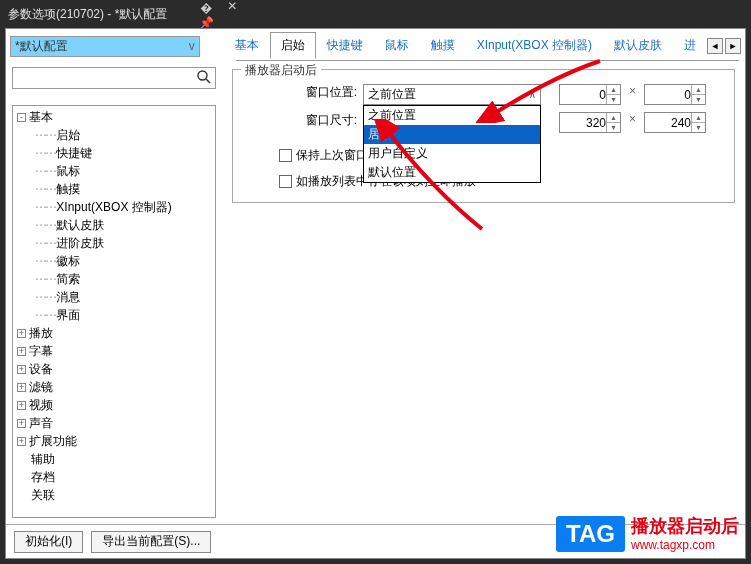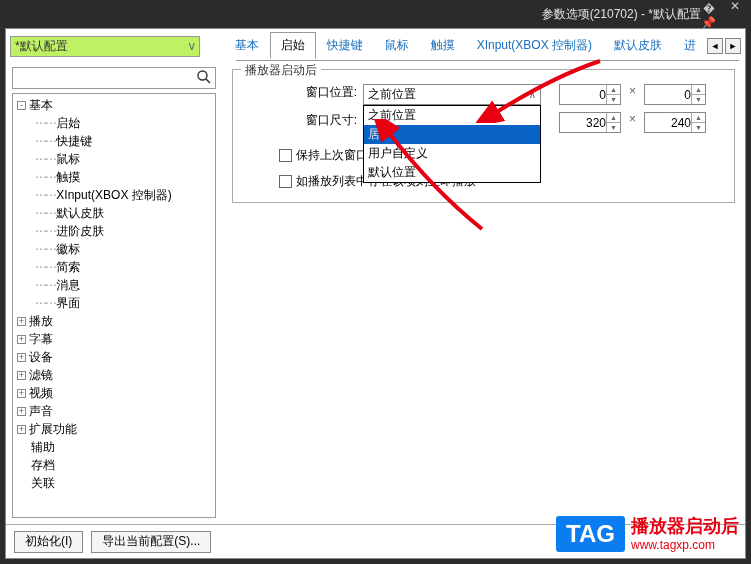--- a/index.html
+++ b/index.html
@@ -1,32 +1,32 @@
 <!DOCTYPE html>
 <html><head>
 <meta charset="utf-8">
 <style>
 * { box-sizing: border-box; margin:0; padding:0; font-family: "Microsoft YaHei", SimSun, sans-serif; font-size:12px; }
 body { background:#4a4a4a; width:751px; height:564px; overflow:hidden; position:relative; }
 .window { width:751px; height:564px; background:#2b2b2b; position:relative; }
-.titlebar { height:28px; background:#2b2b2b; color:#e0e0e0; display:flex; align-items:center; padding:0 8px; justify-content:flex-end; }
+.titlebar { height:28px; background:#2b2b2b; color:#e0e0e0; display:flex; align-items:center; padding:0 8px; justify-content:flex-start;gap:31px; }
 .titlebar .controls { display:flex; gap:10px; color:#ccc; }
 .titlebar .controls span { cursor:pointer; display:inline-block; width:16px; text-align:center; }
 .window-body { background:#fff; position:absolute; top:28px; left:5px; right:5px; bottom:5px; border:1px solid #888; }
 .top-row { display:flex; height:30px; align-items:center; padding:4px 4px 0 4px; }
-.profile-select { width:200px; height:21px; border:1px solid #999; color:#333; padding:0 4px; display:flex; align-items:center; justify-content:space-between; background:#bef264; }
+.profile-select { width:200px; height:21px; border:1px solid #999; color:#333; padding:0 4px; display:flex; align-items:center; justify-content:space-between; background:#7dd3fc; }
 .profile-select .dd { color:#666; }
 .tabs { display:flex; margin-left:24px; align-items:flex-end; height:26px; position:relative; }
 .tab { padding:4px 10px; color:#1a6fbf; border:1px solid transparent; cursor:pointer; white-space:nowrap; }
 .tab.active { border:1px solid #999; border-bottom:1px solid #fff; color:#000; background:#fff; position:relative; z-index:2; }
 .tab-strip-border { position:absolute; left:230px; right:6px; top:31px; border-bottom:1px solid #999; }
 .tab-nav { display:flex; gap:2px; margin-left:auto; }
 .tab-nav button { width:16px; height:16px; border:1px solid #888; background:#f0f0f0; font-size:9px; cursor:pointer; display:flex; align-items:center; justify-content:center; }
 .main-area { position:absolute; top:32px; left:0; right:0; bottom:34px; display:flex; }
-.left-pane { width:216px; padding:6px; display:flex; flex-direction:column; }
+.left-pane { width:216px; padding:6px; display:flex; flex-direction:column;gap:12px; }
 .search-wrap { position:relative; margin-bottom:4px; }
 .search-input { width:100%; height:22px; border:1px solid #999; padding:0 24px 0 4px; }
 .search-icon { position:absolute; right:4px; top:2px; width:16px; height:16px; }
 .tree { flex:1; border:1px solid #999; overflow:auto; padding:2px 0; }
 .tree ul { list-style:none; }
 .tree li { line-height:18px; white-space:nowrap; }
 .tree .toggle { display:inline-block; width:9px; height:9px; border:1px solid #888; text-align:center; line-height:7px; font-size:9px; margin-right:3px; color:#555; vertical-align:middle; }
 .tree .noline { display:inline-block; width:14px; }
 .tree .lv0 { padding-left:4px; }
 .tree .lv1 { padding-left:22px; }

